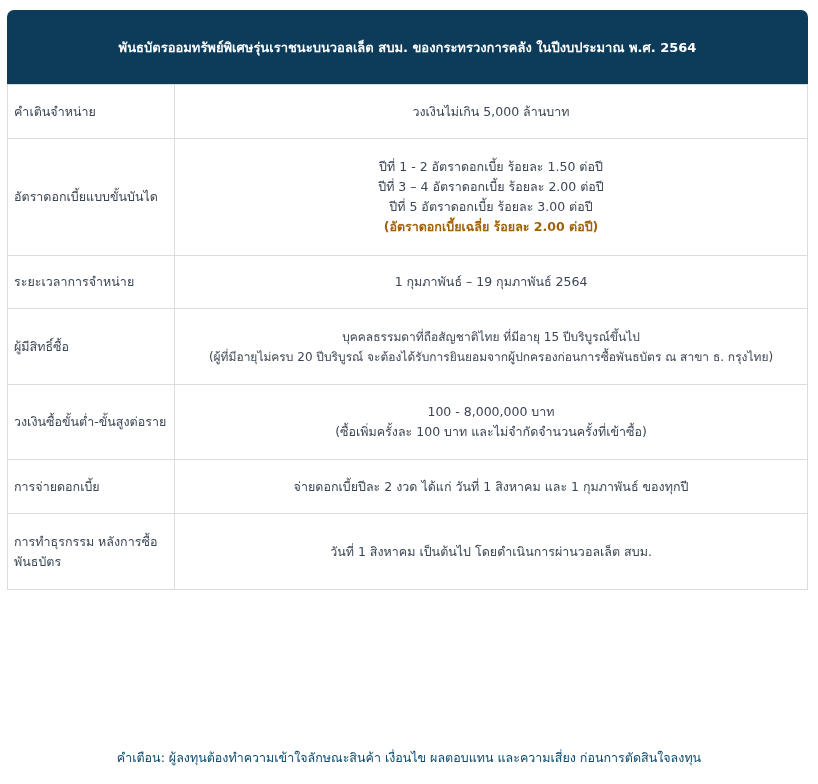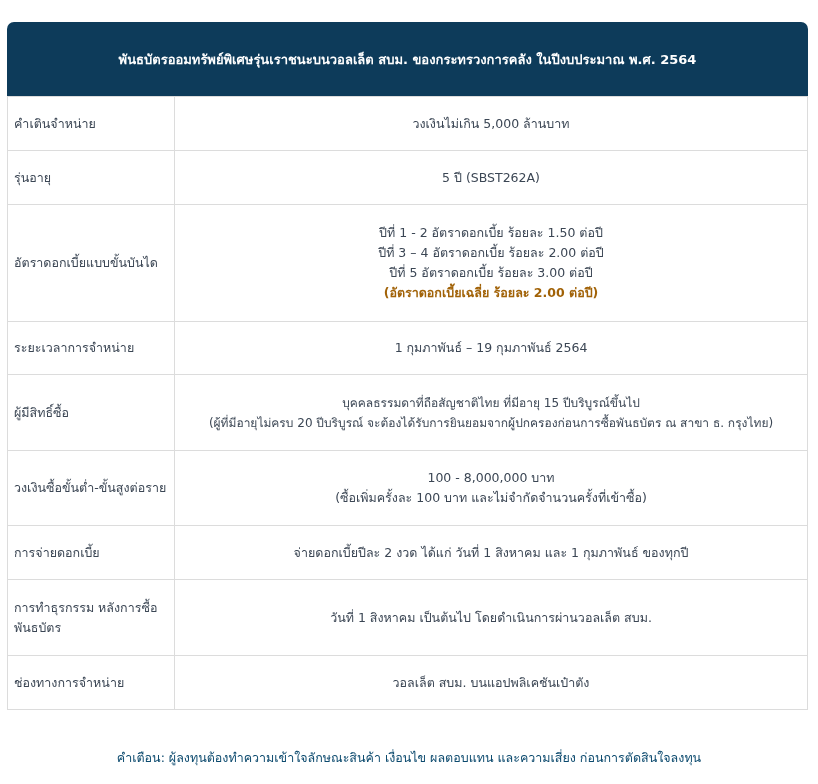--- a/index.html
+++ b/index.html
@@ -11,21 +11,21 @@
       width: 818px;
       height: 784px;
       position: relative;
       font-family: "DejaVu Sans", "Liberation Sans", sans-serif;
       color: #3b4654;
       overflow: hidden;
     }
     .card {
       position: absolute;
       left: 7px;
-      top: 22px;
+      top: 10px;
       width: 801px;
     }
     .header {
       background: #0d3b5a;
       color: #ffffff;
       border-radius: 7px 7px 0 0;
       height: 74px;
       display: flex;
       flex-direction: column;
       justify-content: center;
@@ -77,26 +77,20 @@
     <span>พันธบัตรออมทรัพย์พิเศษรุ่นเราชนะบนวอลเล็ต สบม. ของกระทรวงการคลัง ในปีงบประมาณ พ.ศ. 2564</span>
   </div>
   <table>
     <tbody>
       <tr style="height:54px">
         <td class="label">คำเตินจำหน่าย</td>
         <td class="value">
           <span class="line">วงเงินไม่เกิน 5,000 ล้านบาท</span>
         </td>
       </tr>
-      <tr style="height:54px">
-        <td class="label">รุ่นอายุ</td>
-        <td class="value">
-          <span class="line">5 ปี (SBST262A)</span>
-        </td>
-      </tr>
       <tr style="height:117px">
         <td class="label">อัตราดอกเบี้ยแบบขั้นบันได</td>
         <td class="value">
           <span class="line">ปีที่ 1 - 2 อัตราดอกเบี้ย ร้อยละ 1.50 ต่อปี</span>
           <span class="line">ปีที่ 3 – 4 อัตราดอกเบี้ย ร้อยละ 2.00 ต่อปี</span>
           <span class="line">ปีที่ 5 อัตราดอกเบี้ย ร้อยละ 3.00 ต่อปี</span>
           <span class="line bold">(อัตราดอกเบี้ยเฉลี่ย ร้อยละ 2.00 ต่อปี)</span>
         </td>
       </tr>
       <tr style="height:53px">
@@ -124,23 +118,17 @@
         <td class="value">
           <span class="line">จ่ายดอกเบี้ยปีละ 2 งวด ได้แก่ วันที่ 1 สิงหาคม และ 1 กุมภาพันธ์ ของทุกปี</span>
         </td>
       </tr>
       <tr style="height:76px">
         <td class="label">การทำธุรกรรม หลังการซื้อพันธบัตร</td>
         <td class="value">
           <span class="line">วันที่ 1 สิงหาคม เป็นต้นไป โดยดำเนินการผ่านวอลเล็ต สบม.</span>
         </td>
       </tr>
-      <tr style="height:54px">
-        <td class="label">ช่องทางการจำหน่าย</td>
-        <td class="value">
-          <span class="line">วอลเล็ต สบม. บนแอปพลิเคชันเป๋าตัง</span>
-        </td>
-      </tr>
     </tbody>
   </table>
 </div>
 
 <div class="footer">คำเตือน: ผู้ลงทุนต้องทำความเข้าใจลักษณะสินค้า เงื่อนไข ผลตอบแทน และความเสี่ยง ก่อนการตัดสินใจลงทุน</div>
 
 </body></html>

